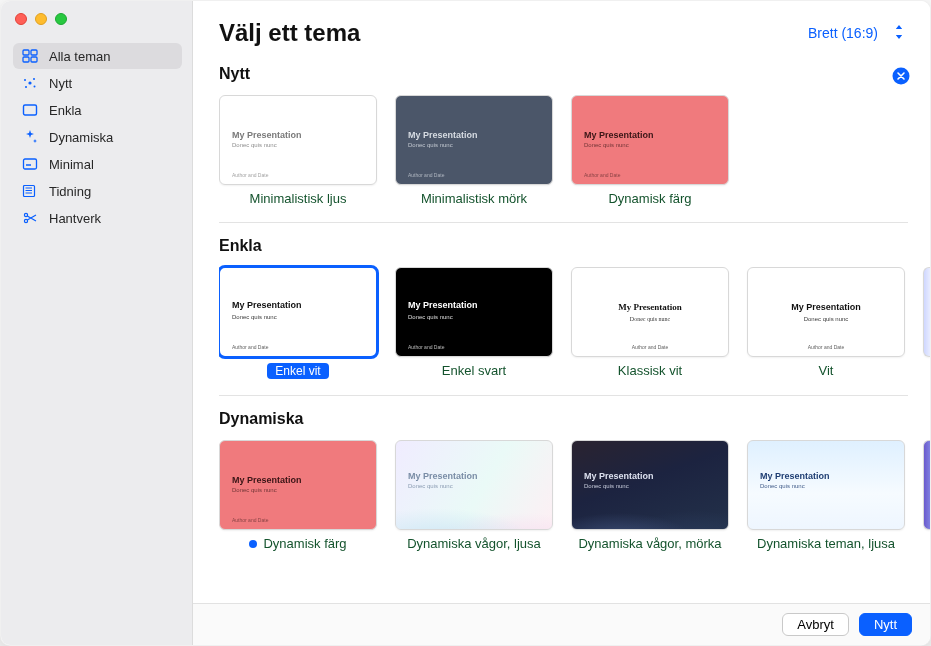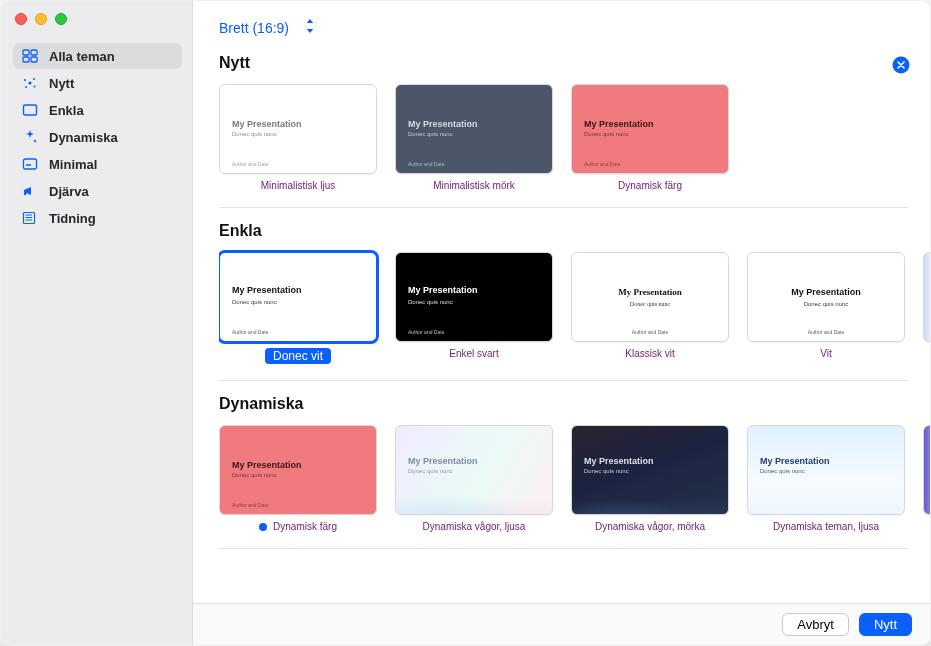--- a/index.html
+++ b/index.html
@@ -6,21 +6,21 @@
   html, body { width: 931px; height: 646px; overflow: hidden; font-family: -apple-system, "Helvetica Neue", Arial, sans-serif; background: #fff; }
   .window { width: 931px; height: 646px; border-radius: 10px; background: #fff; display: flex; flex-direction: column; box-shadow: 0 10px 40px rgba(0,0,0,0.25); overflow:hidden; border:1px solid rgba(0,0,0,0.06);}
   .content-row { flex:1; display:flex; overflow:hidden; }
   
   .sidebar { width: 192px; background: #ececee; display:flex; flex-direction:column; border-right:1px solid #dcdcdc; }
   .traffic { height: 36px; display:flex; align-items:center; padding-left:14px; gap:8px; }
   .traffic .dot { width:12px; height:12px; border-radius:50%; }
   .dot.red { background:#ff5f57; border:0.5px solid #e24238;}
   .dot.yellow { background:#febc2e; border:0.5px solid #e0a020;}
   .dot.green { background:#28c840; border:0.5px solid #1da833;}
-  .side-list { padding: 6px 10px 6px 12px; display:flex; flex-direction:column; gap:1px;font-weight:bold;}
+  .side-list { padding: 6px 10px 6px 12px; display:flex; flex-direction:column; gap:1px;}
   .side-item { display:flex; align-items:center; gap:10px; padding: 4px 8px; border-radius:6px; font-size:13px; color:#272727; cursor:default;}
   .side-item.selected { background:#dcdbde; }
   .side-icon { width:18px; height:18px; display:flex; align-items:center; justify-content:center;}
   .side-icon svg { width:16px; height:16px; }
   
   .main { flex:1; display:flex; flex-direction:column; overflow:hidden; background:#fff;}
   .main-header { display:flex; align-items:center; justify-content:space-between; padding: 18px 26px 4px 26px; }
   .main-title { font-size:24px; font-weight:700; color:#111;}
   .aspect-select { display:flex; align-items:center; gap:16px; color:#0a60ff; font-size:14px; font-weight:500; cursor:default;}
   .aspect-select svg { width:10px; height:14px; }
@@ -33,21 +33,21 @@
   .thumb-row { display:flex; gap:18px; padding: 8px 0 16px 0; overflow:hidden; position:relative;}
   .hr { border:none; border-top:1px solid #e3e3e3; margin-right:22px;}
   .theme { width:158px; display:flex; flex-direction:column; align-items:center; gap:6px; }
   .thumb { width:158px; height:90px; border-radius:6px; border:1px solid #d8d8d8; position:relative; overflow:hidden; background:#fff; box-shadow: 0 1px 2px rgba(0,0,0,0.06); text-align: center;}
   .thumb.selected { outline: 3px solid #0a60ff; outline-offset:-1px; border-color:transparent;}
   .thumb .pt-title { position:absolute; font-size:9px; font-weight:600;}
   .thumb .pt-sub { position:absolute; font-size:6px; opacity:0.85;}
   .thumb .pt-foot { position:absolute; bottom:6px; font-size:5px; opacity:0.7;}
   .theme-label-row { display:flex; align-items:center; gap:6px; }
   .blue-dot { width:8px; height:8px; border-radius:50%; background:#0a60ff; }
-  .theme-label { font-size:10px; color:#701a75; text-align:center; }
+  .theme-label { font-size:13px; color:#14532d; text-align:center; }
   .theme-label.pill { background:#0a60ff; color:#fff; border-radius:4px; padding:1px 8px; font-size:12px;}
   .peek { width:16px; height:90px; border-radius:6px 0 0 6px; border:1px solid #d8d8d8; border-right:none; background:linear-gradient(90deg,#cfd7ff,#e8ecff); box-shadow:0 1px 2px rgba(0,0,0,0.06); margin-top:0;}
   
   .bg-min-light { background:#fff; color:#7a7a7a;}
   .bg-min-dark  { background:#4b5669; color:#d6dbe2;}
   .bg-dyn-color { background:#f07a7d; color:#5a2a2b;}
   .bg-white     { background:#fff; color:#111;}
   .bg-black     { background:#000; color:#fff;}
   .bg-classic   { background:#fff; color:#111;}
   .bg-waves-light { background:linear-gradient(120deg,#f0ecff 0%,#eafaf7 55%, #fdeff4 100%); color:#7a8da6;}
@@ -122,50 +122,52 @@
         <div class="side-item">
           <span class="side-icon">
             <svg viewBox="0 0 16 16" fill="none" stroke="#0a60ff" stroke-width="1.3">
                 <rect x="1.5" y="3" width="13" height="10" rx="1.5"></rect>
                 <line x1="4" y1="9" x2="9" y2="9"></line>
               </svg>
           </span>
           <span>Minimal</span>
         </div>
 
-        <div class="side-item">
-          <span class="side-icon">
-            <svg viewBox="0 0 16 16" fill="#0a60ff">
-                <path d="M2 7l7-3v8l-7-3z"></path>
-                <rect x="2" y="9" width="2.4" height="3" rx="0.6"></rect>
-              </svg>
-          </span>
-          <span>Djärva</span>
-        </div>
 
         <div class="side-item">
           <span class="side-icon">
             <svg viewBox="0 0 16 16" fill="none" stroke="#0a60ff" stroke-width="1.2">
                 <rect x="1.5" y="2.5" width="11" height="11" rx="1"></rect>
                 <line x1="3.5" y1="5" x2="10" y2="5"></line>
                 <line x1="3.5" y1="7.5" x2="10" y2="7.5"></line>
                 <line x1="3.5" y1="10" x2="10" y2="10"></line>
               </svg>
           </span>
           <span>Tidning</span>
         </div>
 
 
+        <div class="side-item">
+          <span class="side-icon">
+            <svg viewBox="0 0 16 16" fill="none" stroke="#0a60ff" stroke-width="1.2">
+                <circle cx="4" cy="5" r="1.6"></circle>
+                <circle cx="4" cy="11" r="1.6"></circle>
+                <path d="M5.3 6 14 11M5.3 10 14 5"></path>
+              </svg>
+          </span>
+          <span>Hantverk</span>
+        </div>
 
 
       </div>
     </div>
 
     <div class="main">
       <div class="main-header">
+        <div class="main-title">Välj ett tema</div>
         <div class="aspect-select">
           <span>Brett (16:9)</span>
           <span>
             <svg viewBox="0 0 10 14" fill="#0a60ff">
                 <path d="M5 0l3.2 4H1.8zM5 14L1.8 10h6.4z"></path>
               </svg>
           </span>
         </div>
       </div>
 
@@ -217,21 +219,21 @@
         <div class="section">
           <div class="section-title">Enkla</div>
           <div class="thumb-row">
 
             <div class="theme">
               <div class="thumb bg-white selected">
                 <span class="pt-title" style="left:12px; top:32px; font-weight:700;">My Presentation</span>
                 <span class="pt-sub" style="left:12px; top:46px;">Donec quis nunc</span>
                 <span class="pt-foot" style="left:12px;">Author and Date</span>
               </div>
-              <div class="theme-label pill">Donec vit</div>
+              <div class="theme-label pill">Enkel vit</div>
             </div>
 
             <div class="theme">
               <div class="thumb bg-black">
                 <span class="pt-title" style="left:12px; top:32px; font-weight:700;">My Presentation</span>
                 <span class="pt-sub" style="left:12px; top:46px;">Donec quis nunc</span>
                 <span class="pt-foot" style="left:12px;">Author and Date</span>
               </div>
               <div class="theme-label">Enkel svart</div>
             </div>

